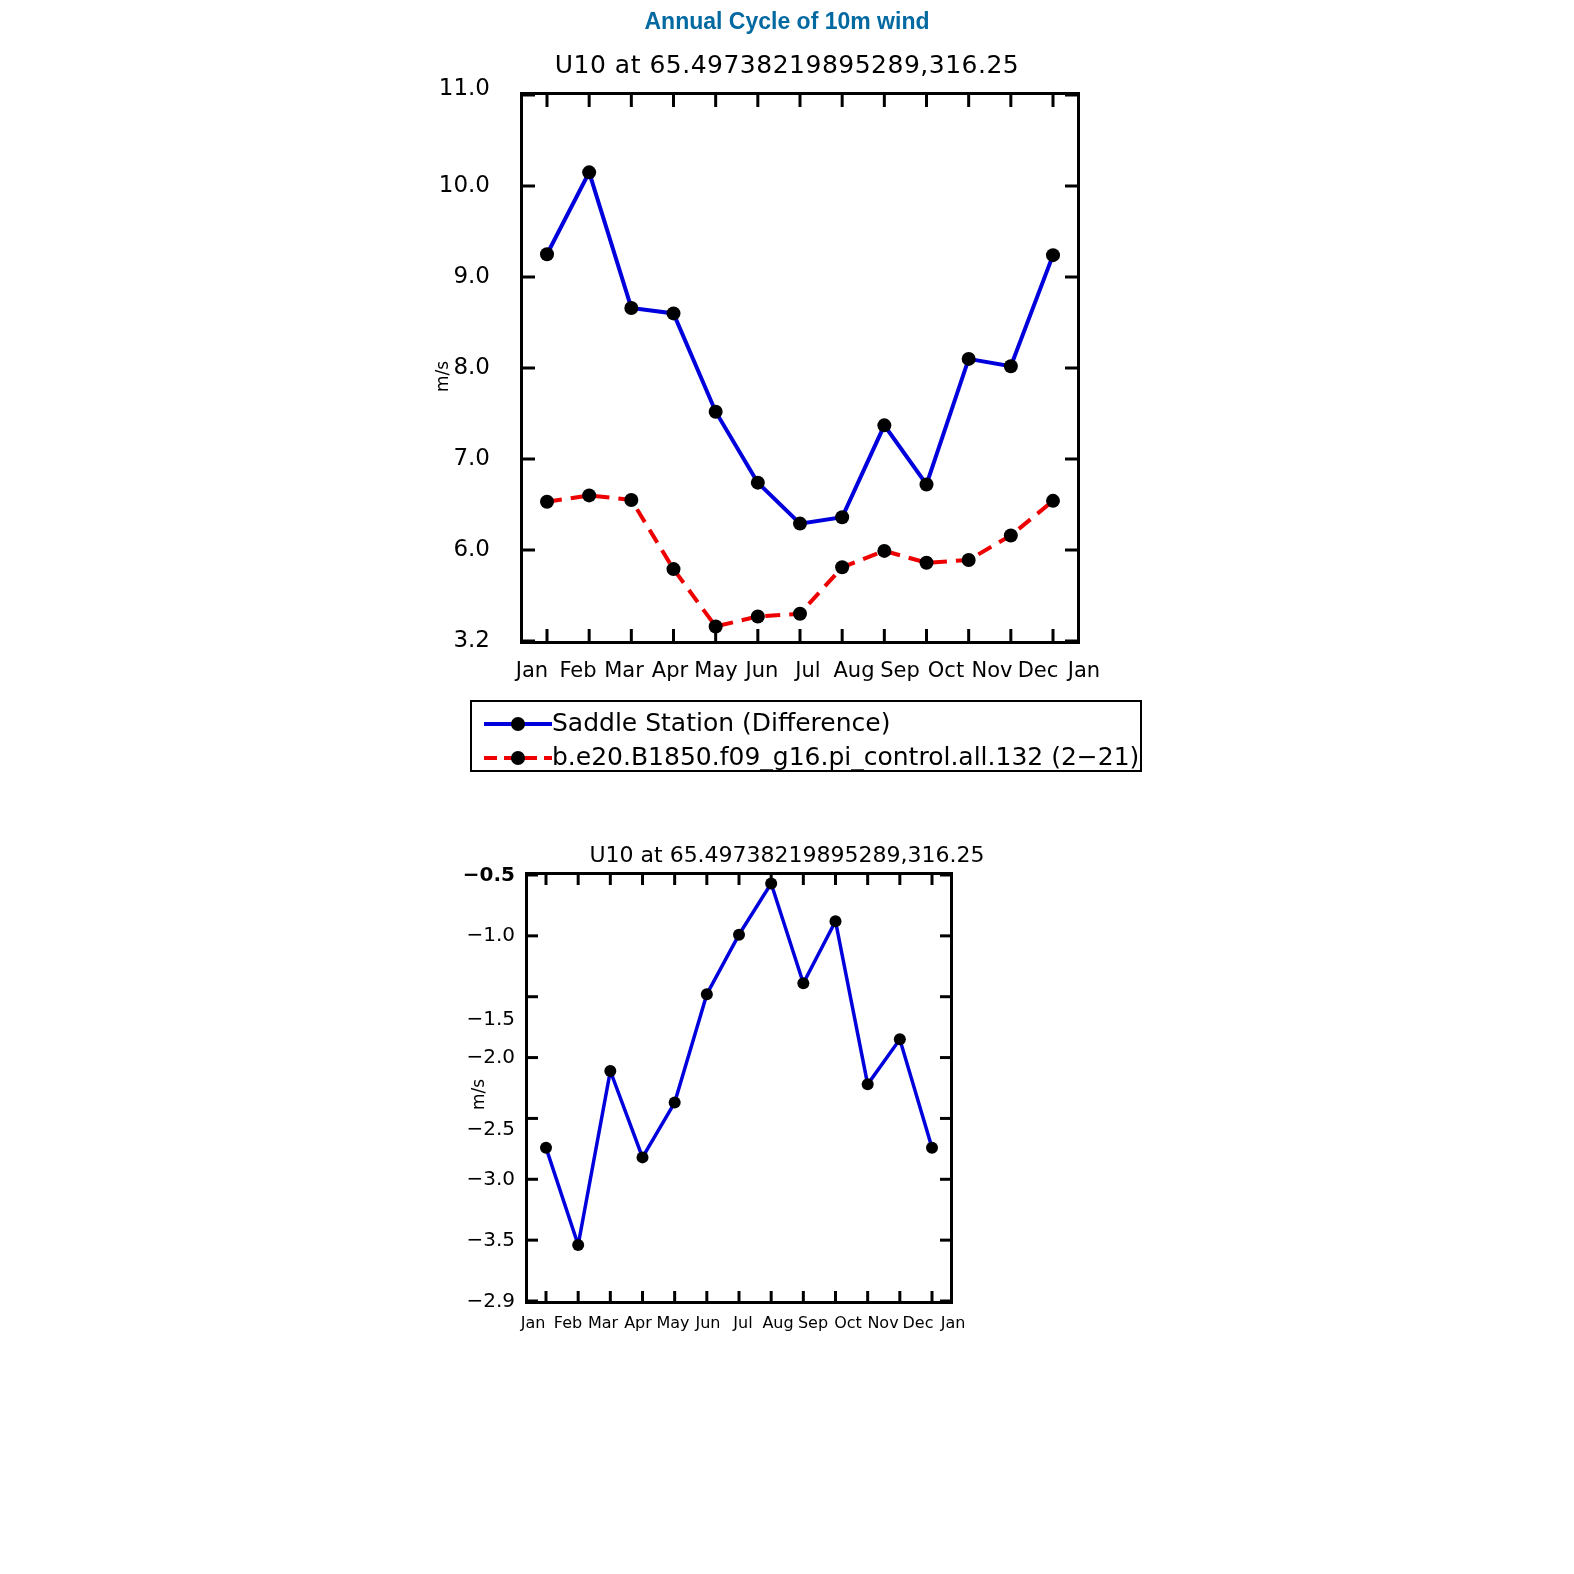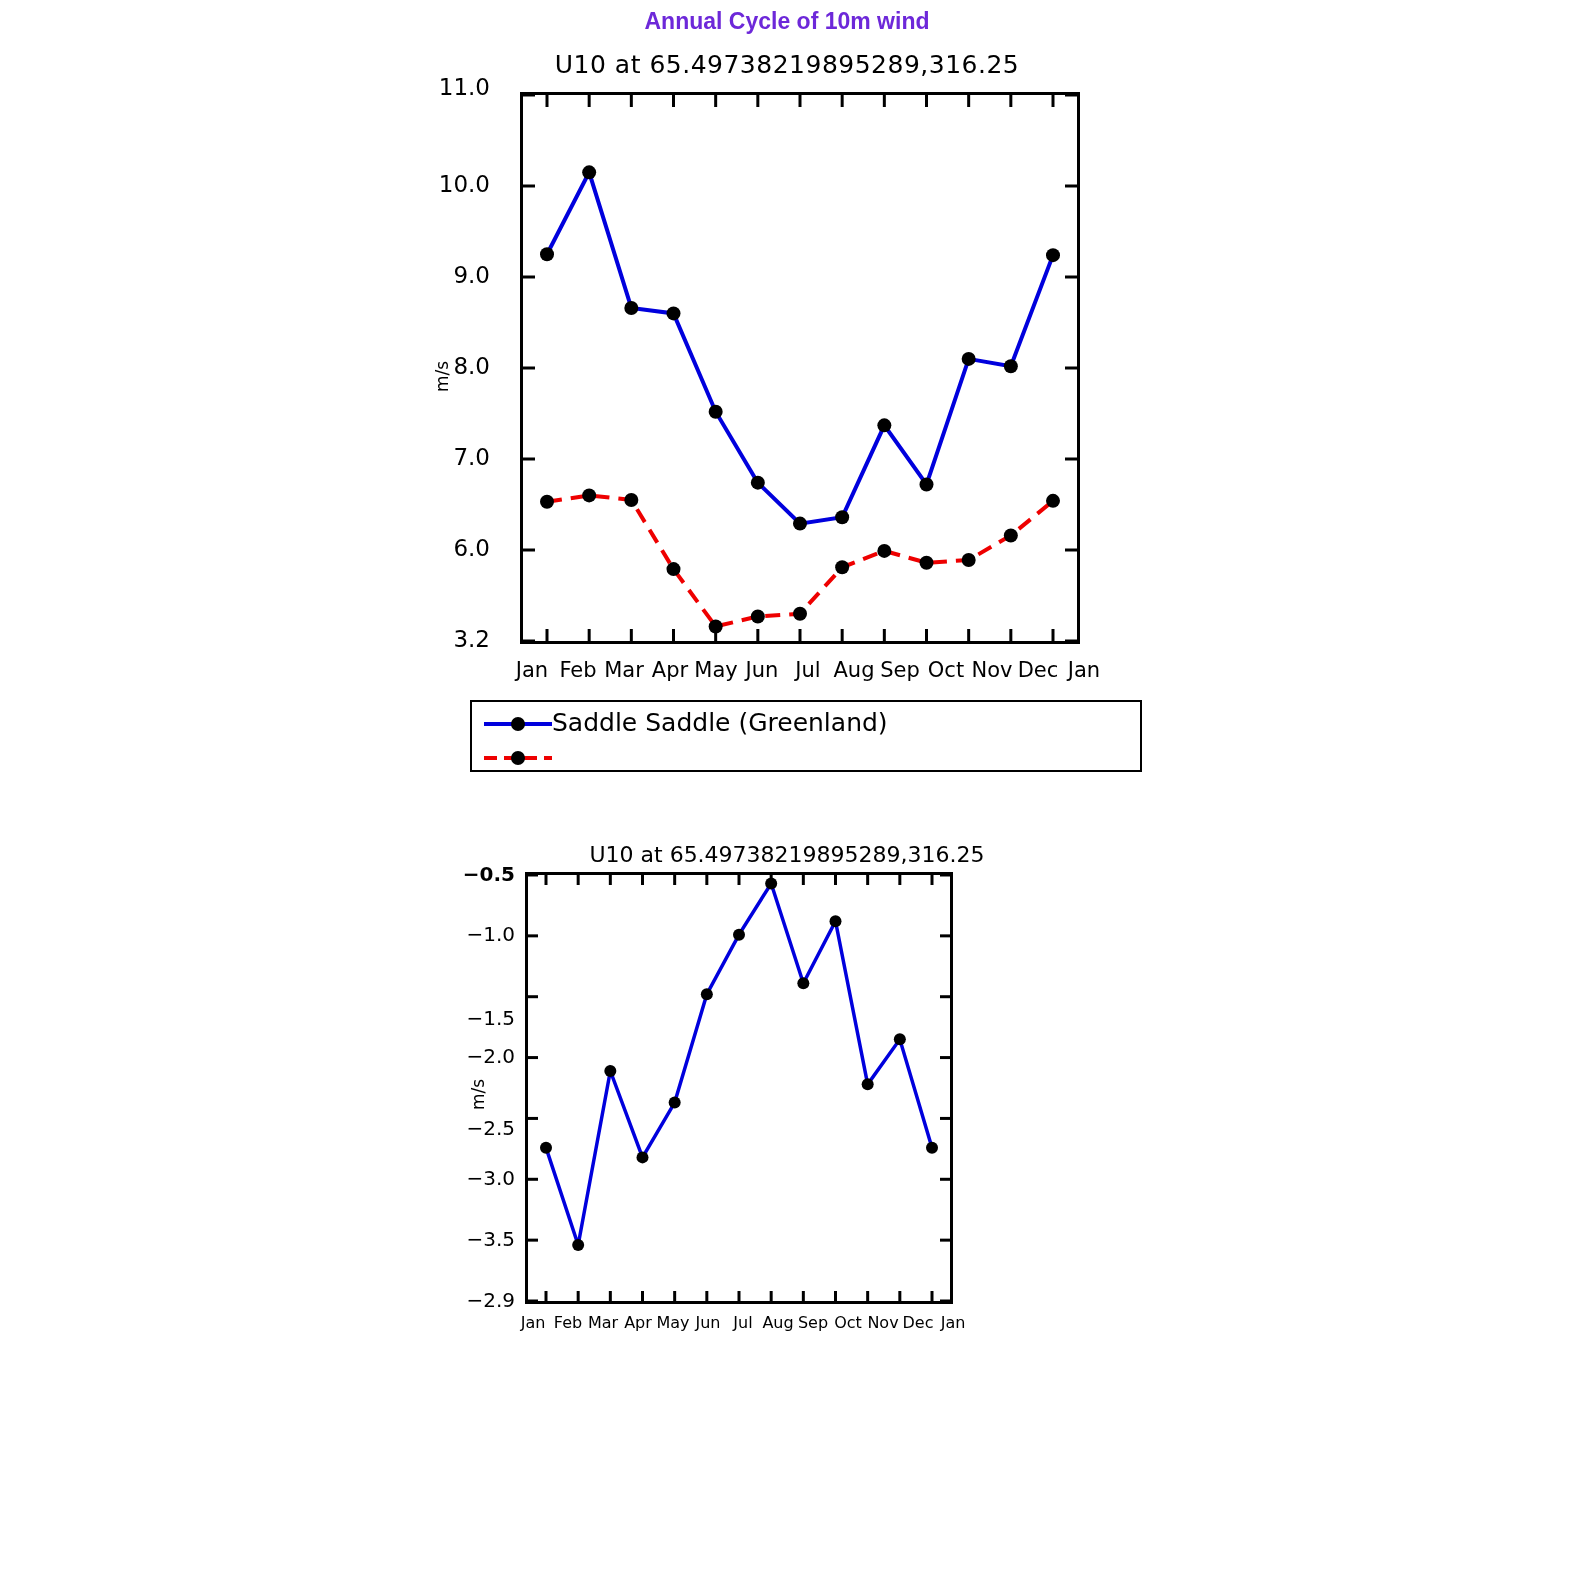--- a/index.html
+++ b/index.html
@@ -29,21 +29,21 @@
     height: 790px;
   }
   #panel1-title {
     position: absolute;
     left: 0;
     top: 8px;
     width: 1574px;
     text-align: center;
     font-size: 23px;
     font-weight: bold;
-    color: #6d28d9;
+    color: #0369a1;
     font-family: "Liberation Sans", sans-serif;
   }
   #panel1-subtitle {
     position: absolute;
     left: 0;
     top: 50px;
     width: 1574px;
     text-align: center;
     font-size: 25px;
     color: #000;
@@ -271,27 +271,28 @@
           <circle cx="530" cy="405.86" r="7" fill="#000"></circle>
         </svg>
     </div>
 
     <div id="legend1">
       <div class="legend-row" style="top:4px;">
         <svg width="76" height="30" style="position:absolute;left:8px;top:3px;">
           <line x1="4" y1="15" x2="72" y2="15" stroke="#0000dd" stroke-width="4"></line>
           <circle cx="38" cy="15" r="7" fill="#000"></circle>
         </svg>
-        <span class="legend-text">Saddle Saddle (Greenland)</span>
+        <span class="legend-text">Saddle Station (Difference)</span>
       </div>
       <div class="legend-row" style="top:38px;">
         <svg width="76" height="30" style="position:absolute;left:8px;top:3px;">
           <line x1="4" y1="15" x2="72" y2="15" stroke="#ee0000" stroke-width="4" stroke-dasharray="13,7"></line>
           <circle cx="38" cy="15" r="7" fill="#000"></circle>
         </svg>
+        <span class="legend-text">b.e20.B1850.f09_g16.pi_control.all.132 (2−21)</span>
       </div>
     </div>
   </div>
 
   <div id="panel2">
 
     <div id="panel2-subtitle">U10 at 65.49738219895289,316.25</div>
 
     <div class="ylabel" style="left:468px; top:310px;">m/s</div>
 

